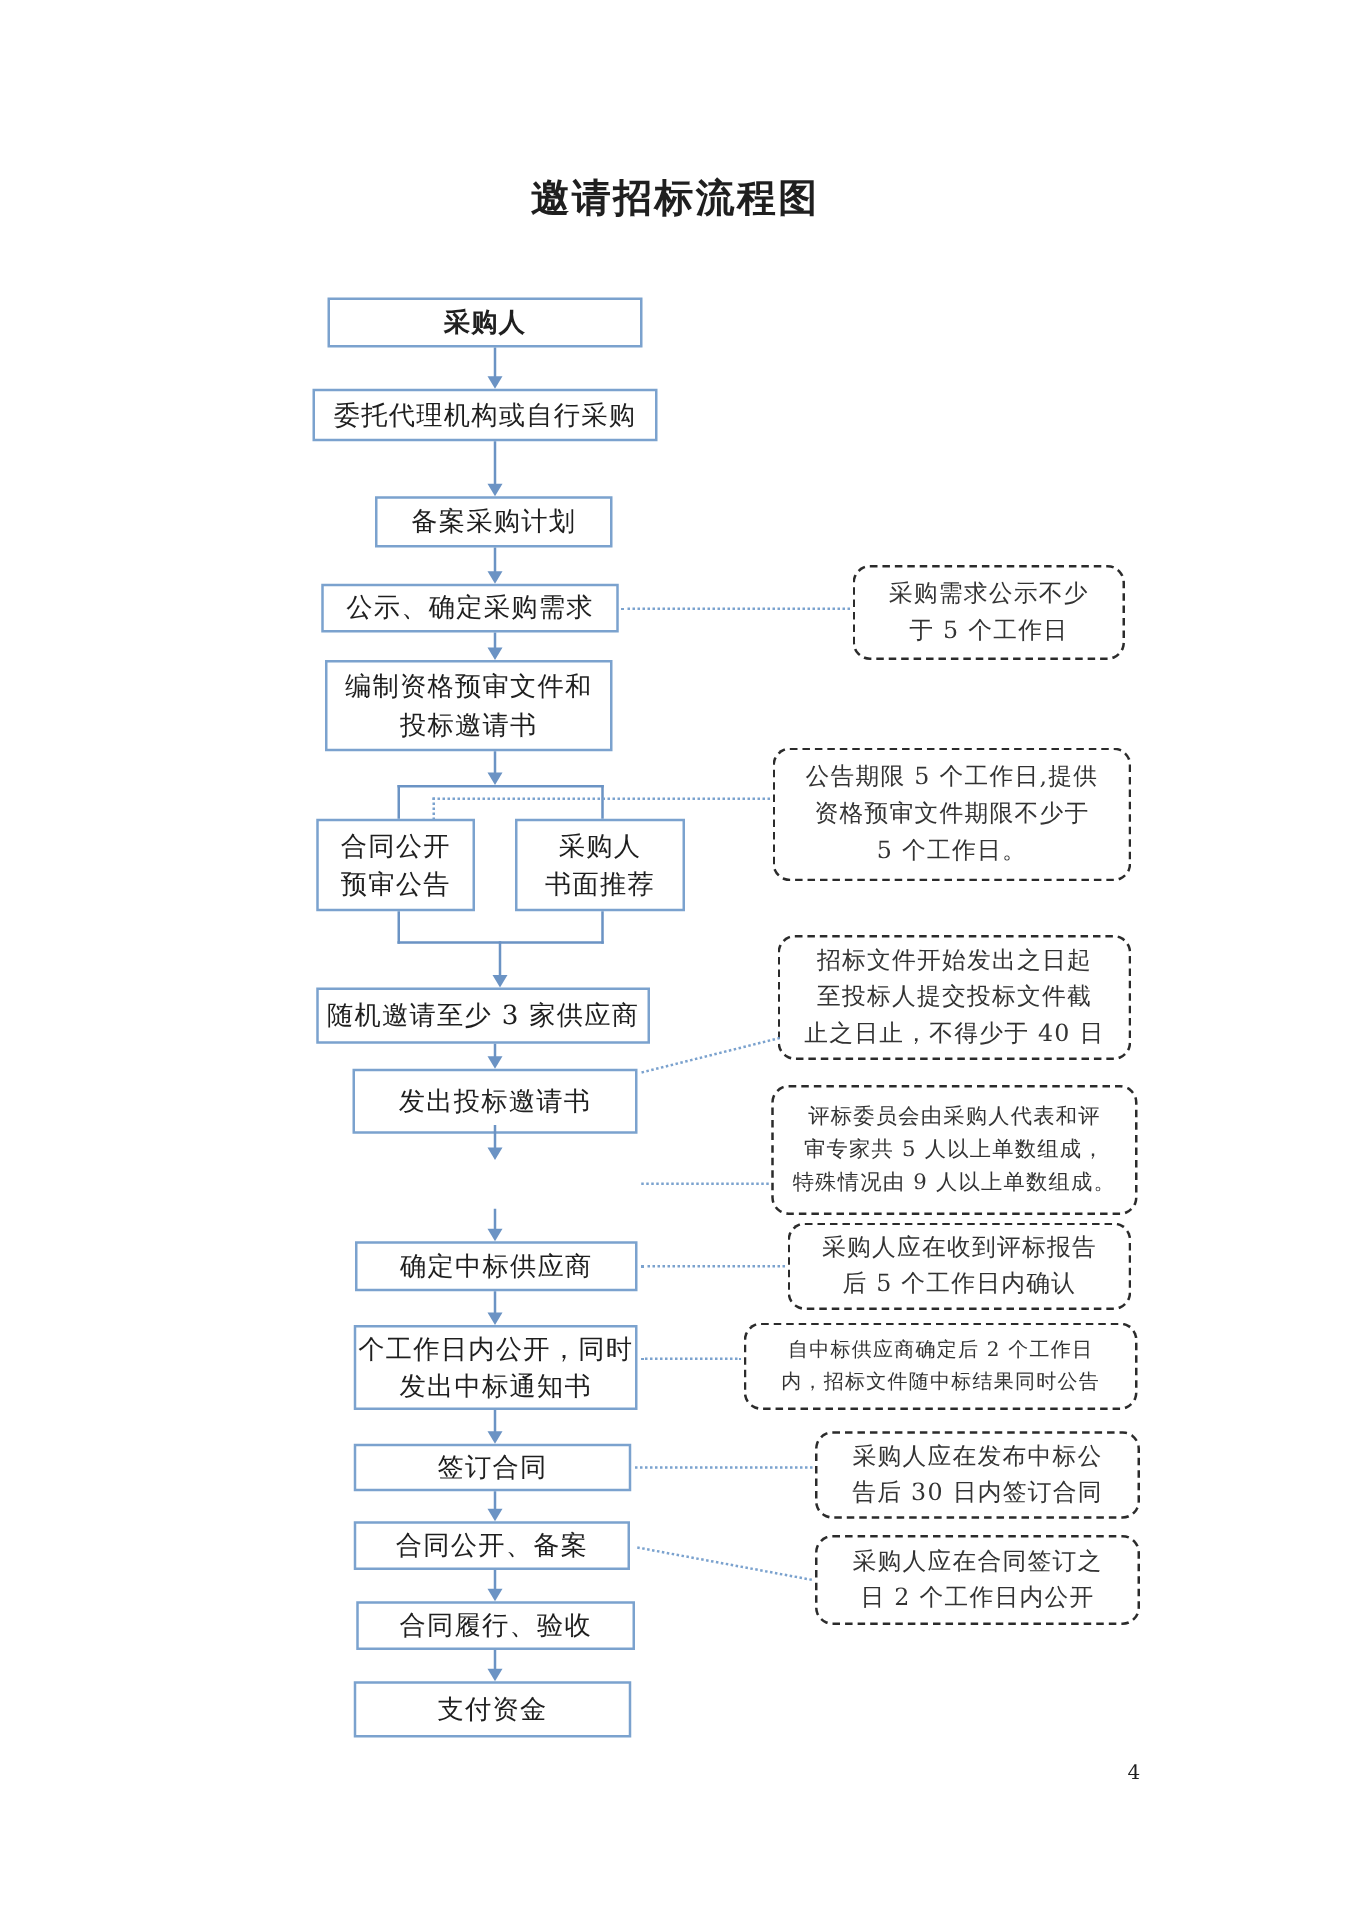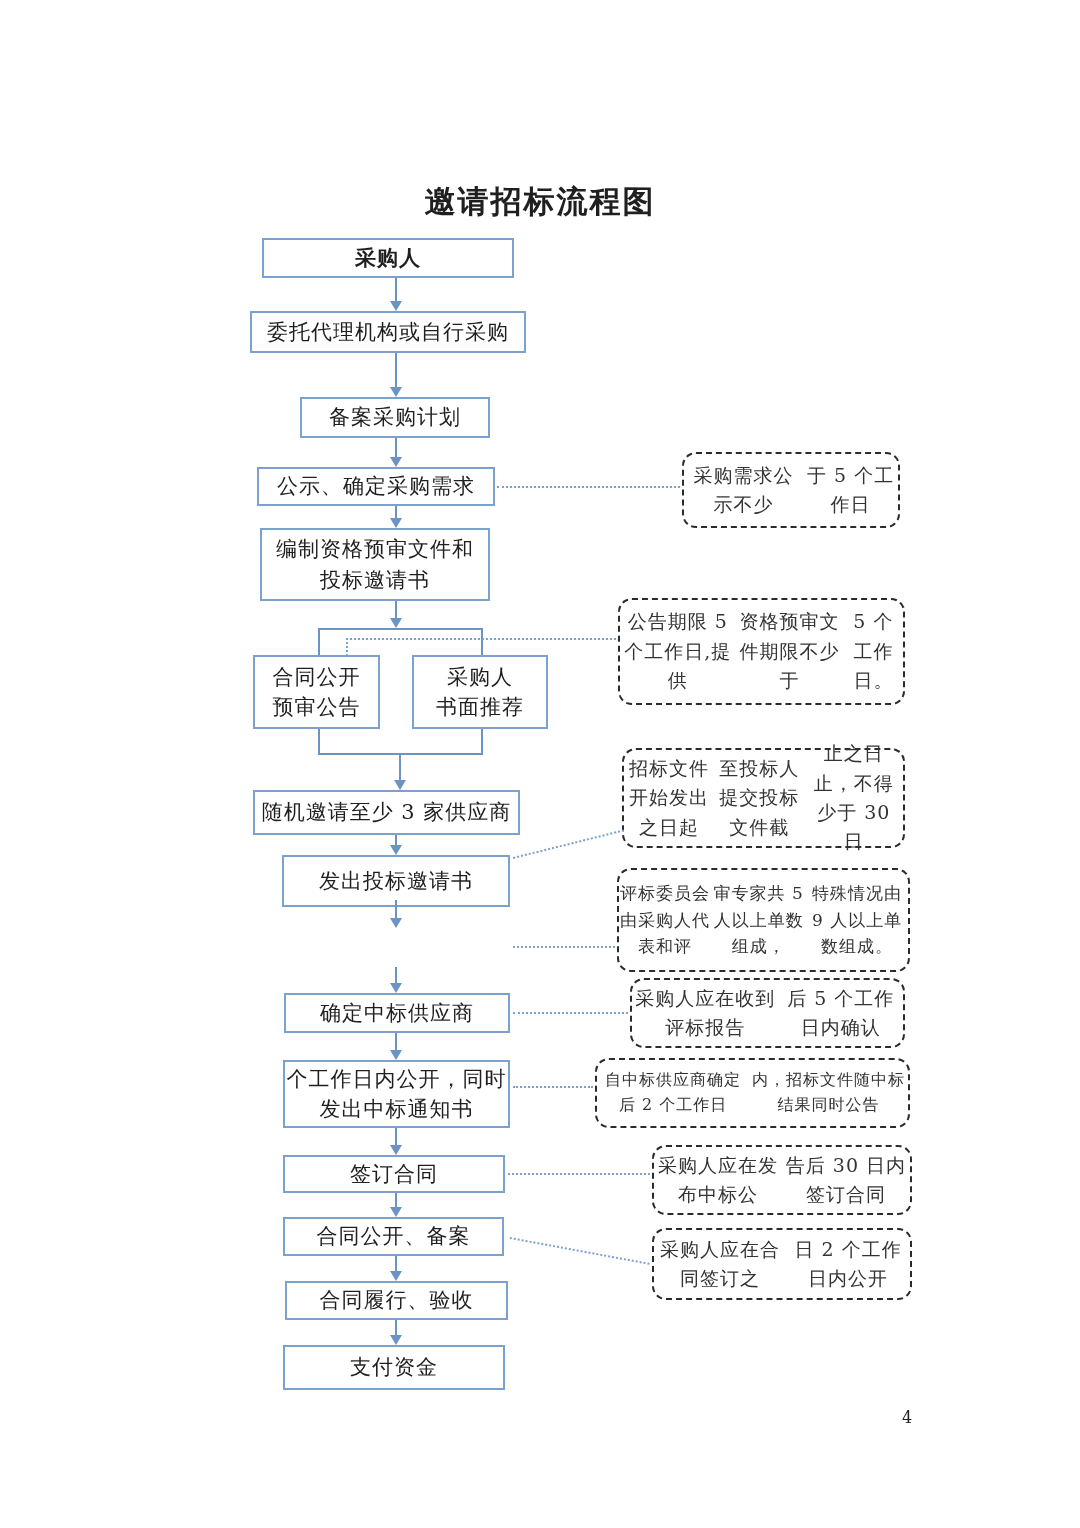--- a/index.html
+++ b/index.html
@@ -12,37 +12,37 @@
   .page{
     position:relative;
     width:1080px;height:1528px;
     background:#ffffff;
     font-family:"DejaVu Serif","Liberation Serif",serif;
     color:var(--ink);
     overflow:hidden;
   }
   .title{
     position:absolute;left:0;top:138px;width:1080px;
-    text-align:center;font-size:31px;font-weight:bold;letter-spacing:2px;margin-top:43px;
+    text-align:center;font-size:31px;font-weight:bold;letter-spacing:2px;
   }
   .node{
     position:absolute;
     border:2px solid var(--accent);
     background:#ffffff;
     display:flex;flex-direction:column;align-items:center;justify-content:center;
     font-size:21px;letter-spacing:1px;line-height:1.45;
     text-align:right;box-sizing:border-box;
   }
   .node.bold{font-weight:bold;}
   .note{
     position:absolute;
     border:2px dashed var(--note-border);
     border-radius:14px;
     background:#ffffff;
-    display:flex;align-items:center;justify-content:center;
+    display:flex;flex-direction:column;align-items:center;justify-content:center;
     font-size:19px;line-height:1.55;letter-spacing:1px;
     text-align:center;box-sizing:border-box;color:#333;
   }
   .note.small{font-size:17px;}
   .note.smaller{font-size:16px;}
   .vline{position:absolute;width:2px;background:var(--arrow);}
   .hline{position:absolute;height:2px;background:var(--arrow);}
   .ahead{
     position:absolute;width:0;height:0;
     border-left:6px solid transparent;border-right:6px solid transparent;
@@ -110,21 +110,21 @@
 
   <div class="note" style="left:618px;top:598px;width:287px;height:107px">
     <div>公告期限 5 个工作日,提供</div>
     <div>资格预审文件期限不少于</div>
     <div>5 个工作日。</div>
   </div>
 
   <div class="note" style="left:622px;top:748px;width:283px;height:100px">
     <div>招标文件开始发出之日起</div>
     <div>至投标人提交投标文件截</div>
-    <div>止之日止，不得少于 30 日</div>
+    <div>止之日止，不得少于 40 日</div>
   </div>
 
   <div class="note small" style="left:617px;top:868px;width:293px;height:104px">
     <div>评标委员会由采购人代表和评</div>
     <div>审专家共 5 人以上单数组成，</div>
     <div>特殊情况由 9 人以上单数组成。</div>
   </div>
 
   <div class="note" style="left:630px;top:978px;width:275px;height:70px">
     <div>采购人应在收到评标报告</div>

